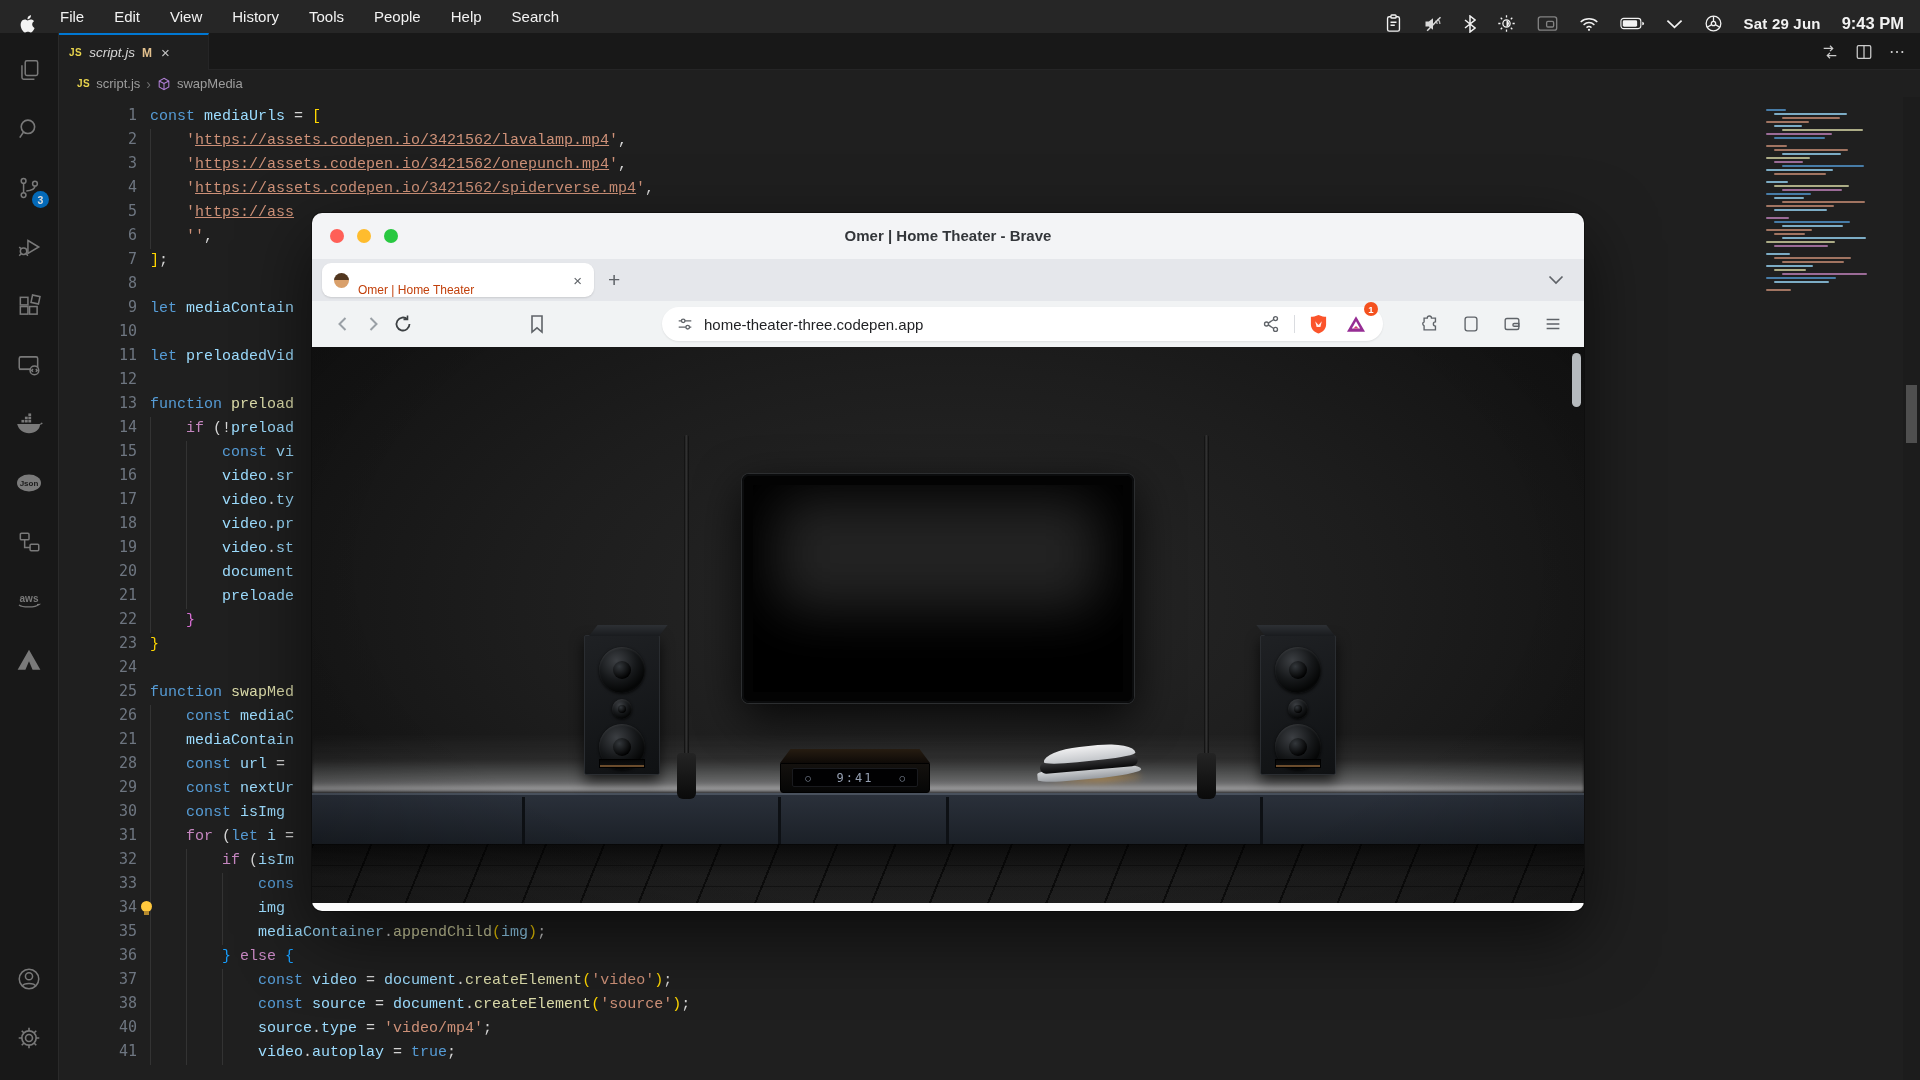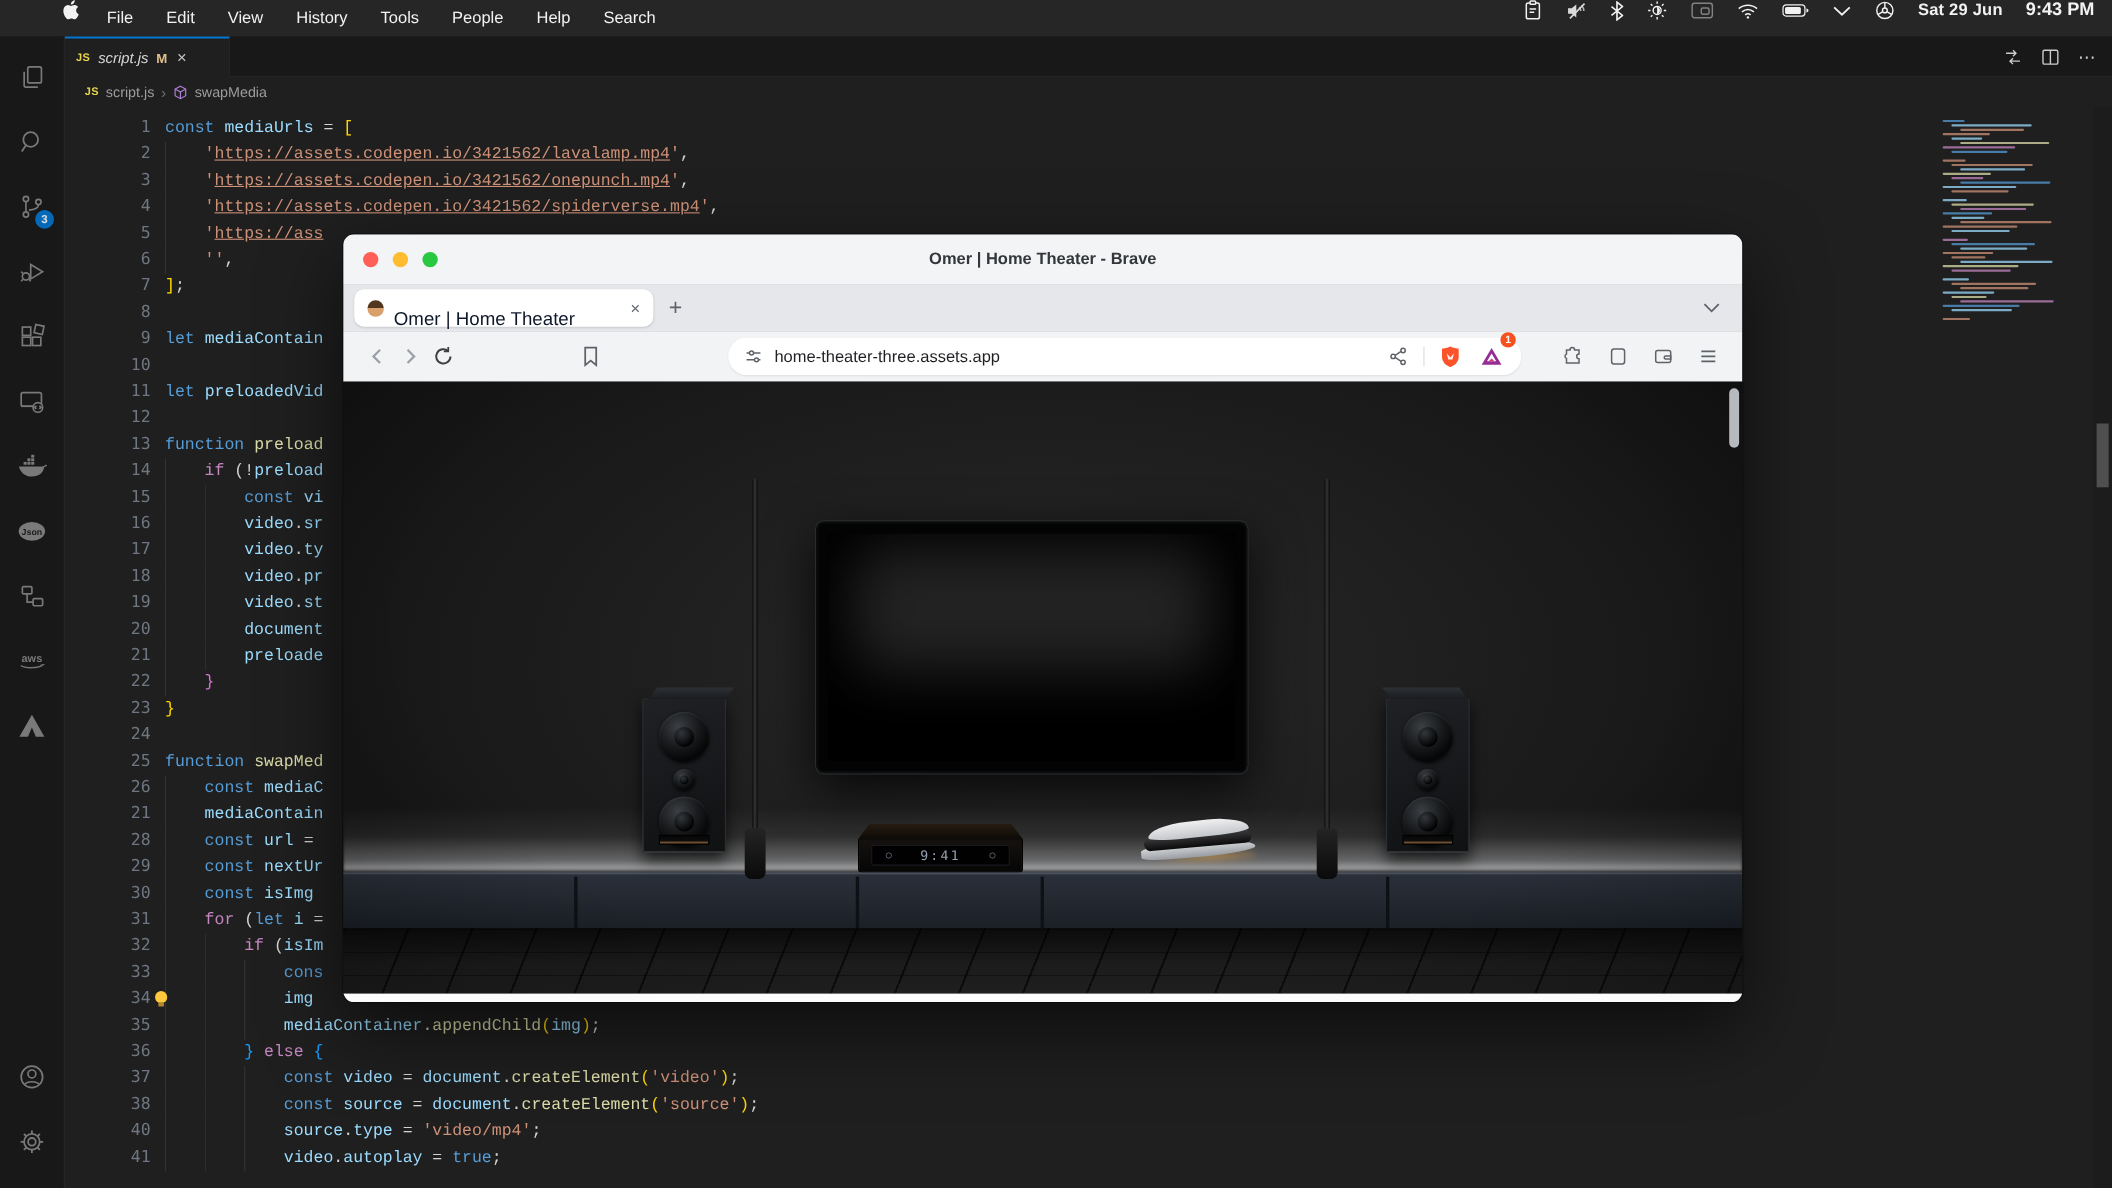--- a/index.html
+++ b/index.html
@@ -2,21 +2,21 @@
 <html><head>
 <meta charset="utf-8">
 <style>
   * { margin:0; padding:0; box-sizing:border-box; }
   html,body { width:1920px; height:1080px; overflow:hidden; background:#000;
               font-family:"Liberation Sans", sans-serif; }
   .screen { position:relative; width:1920px; height:1080px; background:#1f1f1f; }
 
   
   .menubar { position:absolute; left:0; top:0; width:1920px; height:33px;
-    background:#262626; display:flex; align-items:flex-start; color:#f2f2f2; z-index:50;padding-left:37px; }
+    background:#262626; display:flex; align-items:flex-end; color:#f2f2f2; z-index:50; }
   .apple { margin:0 10px 0 20px; display:flex; align-items:center; }
   .menu-items { display:flex; align-items:center; }
   .menu-item { padding:0 15px; font-size:15px; line-height:33px; color:#f2f2f2; }
   .mb-right { margin-left:auto; display:flex; align-items:center; gap:21px; padding-right:16px; }
   .mb-ic { display:flex; align-items:center; }
   .mb-date { font-size:15px; font-weight:600; letter-spacing:.2px; }
   .mb-time { font-size:16.5px; font-weight:700; }
 
   
   .vscode { position:absolute; left:0; top:33px; width:1920px; height:1047px; background:#1f1f1f; }
@@ -71,21 +71,21 @@
   .traffic { position:absolute; left:18px; top:16px; display:flex; gap:13px; }
   .tl { width:14px; height:14px; border-radius:50%; }
   .tl-red{background:#ff5f57} .tl-yellow{background:#febc2e} .tl-green{background:#28c840}
   .b-title { text-align:center; line-height:46px; font-size:15px; font-weight:700; color:#33363a; }
 
   .b-tabstrip { height:42px; background:#e5e7eb; flex:none; display:flex; align-items:center; padding:0 10px; }
   .b-tab { width:272px; height:34px; background:#fff; border-radius:9px;
     box-shadow:0 1px 2px rgba(0,0,0,.12); display:flex; align-items:center; padding:0 12px; gap:9px; }
   .favicon { width:15px; height:15px; border-radius:50%;
     background:linear-gradient(#51361f 0 46%, #d9a06b 46%); flex:none; }
-  .b-tab-title { font-size:17px; color:#0f172a; flex:1; white-space:nowrap; overflow:hidden;margin-top:20px; }
+  .b-tab-title { font-size:12px; color:#c2410c; flex:1; white-space:nowrap; overflow:hidden;margin-top:20px; }
   .b-tab-close { color:#5f6368; font-size:15px; }
   .b-newtab { margin-left:14px; color:#5f6368; font-size:21px; font-weight:400; }
   .b-tabchevron { margin-left:auto; margin-right:10px; display:flex; }
 
   .b-toolbar { height:46px; background:#f1f3f4; flex:none; display:flex; align-items:center; padding:0 16px; }
   .tb-ic { display:flex; align-items:center; justify-content:center; width:30px; height:30px; flex:none; }
   .omnibox { margin-left:110px; width:721px; height:34px; background:#fff; border-radius:17px;
     box-shadow:0 1px 2px rgba(0,0,0,.08); display:flex; align-items:center; padding:0 12px; gap:8px; }
   .url { font-size:15px; color:#1f2023; flex:1; white-space:nowrap; }
   .ob-divider { width:1px; height:18px; background:#dadce0; }
@@ -543,21 +543,21 @@
         </svg>
       </span>
       <div class="omnibox">
         <span class="tb-ic" style="width:22px">
           <svg width="18" height="18" viewBox="0 0 20 20" fill="none" stroke="#5f6368" stroke-width="1.5">
             <path d="M3 6.5h14M3 13.5h14"></path>
               <circle cx="8" cy="6.5" r="2" fill="#fff"></circle>
               <circle cx="13" cy="13.5" r="2" fill="#fff"></circle>
           </svg>
         </span>
-        <span class="url">home-theater-three.assets.app</span>
+        <span class="url">home-theater-three.codepen.app</span>
         <span class="tb-ic">
           <svg width="18" height="18" viewBox="0 0 20 20" fill="none" stroke="#5f6368" stroke-width="1.5">
             <circle cx="15" cy="4" r="2.2"></circle>
               <circle cx="5" cy="10" r="2.2"></circle>
               <circle cx="15" cy="16" r="2.2"></circle>
             <path d="M7 9l6-4M7 11l6 4"></path>
           </svg>
         </span>
         <span class="ob-divider"></span>
         <span class="tb-ic">

